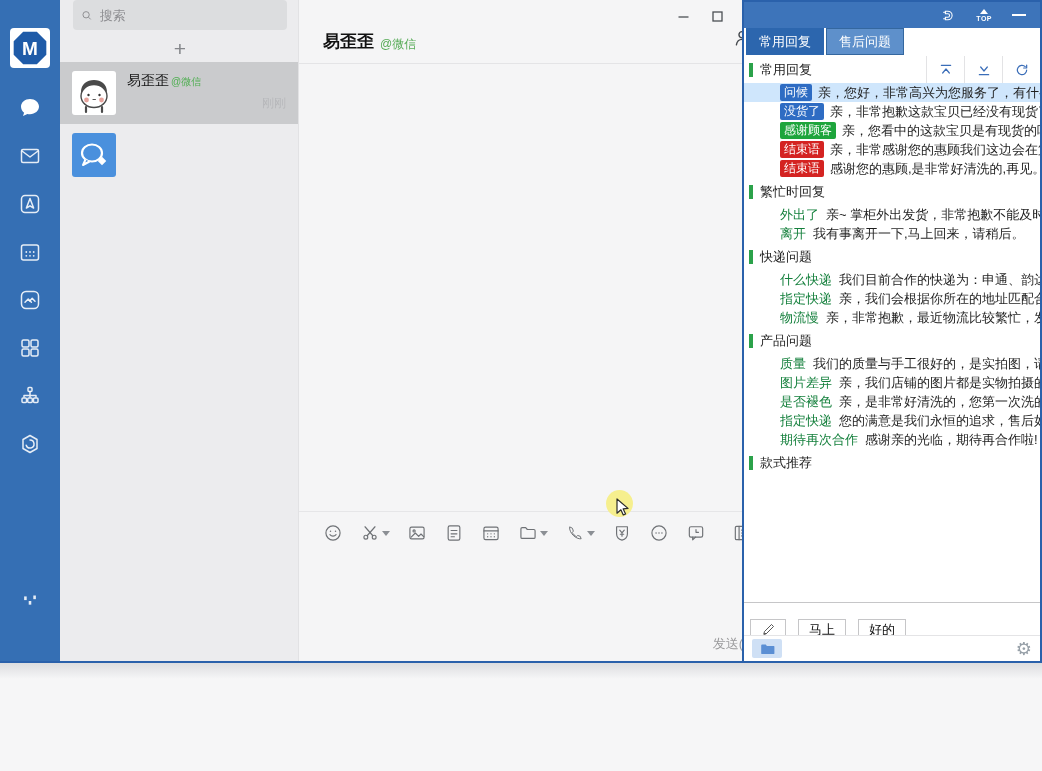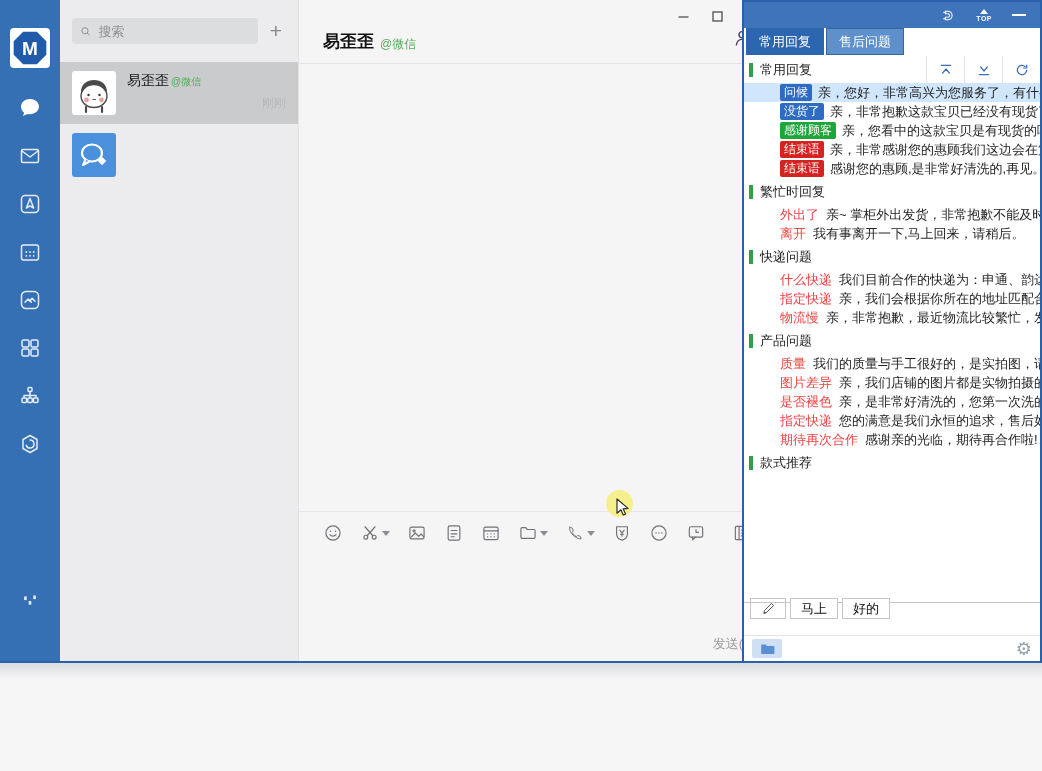--- a/index.html
+++ b/index.html
@@ -15,21 +15,21 @@
   .logo-oct{width:34px;height:34px;background:#1f5ba8;clip-path:polygon(30% 2%,70% 2%,98% 30%,98% 70%,70% 98%,30% 98%,2% 70%,2% 30%);display:flex;align-items:center;justify-content:center;}
   .logo-oct span{color:#fff;font-weight:bold;font-size:19px;line-height:1;}
   .nav{margin-top:16px;display:flex;flex-direction:column;align-items:center;}
   .nav-item{width:60px;height:48px;display:flex;align-items:center;justify-content:center;}
   .nav svg{stroke:rgba(255,255,255,.88);fill:none;stroke-width:1.5;stroke-linecap:round;stroke-linejoin:round;}
   .side-bottom{margin-top:auto;display:flex;flex-direction:column;align-items:center;margin-bottom:8px;}
   .side-bottom .nav-item{height:36px;}
 
   
   .chat-list{width:238px;background:#ececee;flex:none;display:flex;flex-direction:column;}
-  .search-row{height:62px;display:flex;align-items:center;padding:0 10px 0 12px;gap:6px;box-sizing:border-box;}
+  .search-row{height:62px;display:flex;align-items:center;padding:0 10px 0 12px;gap:6px;box-sizing:border-box;flex-direction:column;}
   .search-box{flex:1;height:26px;background:#dcdddf;border-radius:4px;display:flex;align-items:center;padding:0 8px;gap:5px;}
   .search-box input{border:none;outline:none;background:transparent;font-size:13px;color:#555;width:100%;font-family:inherit;}
   .search-box input::placeholder{color:#8d8d91;}
   .plus-btn{width:24px;height:26px;font-size:21px;font-weight:300;color:#85878b;display:flex;align-items:center;justify-content:center;}
   .cl-item{height:62px;box-sizing:border-box;padding:9px 12px;display:flex;gap:11px;}
   .cl-item.selected{background:#cacbcd;}
   .avatar{width:44px;height:44px;border-radius:3px;flex:none;overflow:hidden;}
   .cl-main{flex:1;min-width:0;display:flex;flex-direction:column;justify-content:space-between;padding:1px 0 3px;}
   .cl-top{display:flex;align-items:baseline;}
   .cl-name{font-size:14px;color:#141414;white-space:nowrap;}
@@ -75,23 +75,23 @@
   .qr-header{height:27px;display:flex;align-items:center;padding-left:5px;box-sizing:border-box;}
   .qr-bar{width:4px;height:14px;background:#2ba24a;margin-right:7px;flex:none;}
   .qr-title{font-size:13px;color:#222;}
   .qr-tools{margin-left:auto;display:flex;height:100%;border-left:1px solid #e3e3e5;}
   .qr-tool{width:37px;display:flex;align-items:center;justify-content:center;border-right:1px solid #e3e3e5;}
   .qr-tool:last-child{border-right:none;}
   .qr-tool svg{stroke:#3a6db8;fill:none;stroke-width:1.8;stroke-linecap:round;stroke-linejoin:round;}
   .qr-row{height:19px;display:flex;align-items:center;padding-left:36px;white-space:nowrap;overflow:hidden;font-size:13px;color:#1f1f1f;box-sizing:border-box;}
   .qr-row.hl{background:#cfe6fc;}
   .qr-badge{color:#fff;font-size:12px;line-height:17px;padding:0 4px;border-radius:2px;margin-right:6px;flex:none;}
-  .qr-link{color:#ef4444;margin-right:7px;flex:none;}
+  .qr-link{color:#15803d;margin-right:7px;flex:none;}
   .qr-text{overflow:hidden;}
-  .qr-edit{position:absolute;left:0;right:0;bottom:26px;height:27px;border-top:1px solid #c6c6c8;background:#fff;display:flex;align-items:flex-end;gap:4px;padding:16px 6px;box-sizing:border-box;}
+  .qr-edit{position:absolute;left:0;right:0;bottom:26px;height:27px;border-top:1px solid #c6c6c8;background:#fff;display:flex;align-items:flex-start;gap:12px;padding:16px 6px;box-sizing:border-box;}
   .pencil-box{width:36px;height:21px;border:1px solid #c6c6c8;display:flex;align-items:center;justify-content:center;box-sizing:border-box;}
   .pencil-box svg{stroke:#333;fill:none;stroke-width:1.3;}
   .qb{border:1px solid #c6c6c8;height:21px;line-height:19px;padding:0 10px;font-size:13px;color:#111;background:#fff;box-sizing:border-box;}
   .qr-status{position:absolute;left:0;right:0;bottom:0;height:26px;border-top:1px solid #e4e4e6;background:#fff;display:flex;align-items:center;padding:0 8px;box-sizing:border-box;}
   .folder-chip{width:30px;height:19px;background:#cfe0f5;border-radius:2px;display:flex;align-items:center;justify-content:center;}
   .folder-chip svg{fill:#5b8fd4;stroke:none;}
   .gear{margin-left:auto;font-size:18px;color:#97a0a8;line-height:1;}
 </style>
 </head>
 <body>

